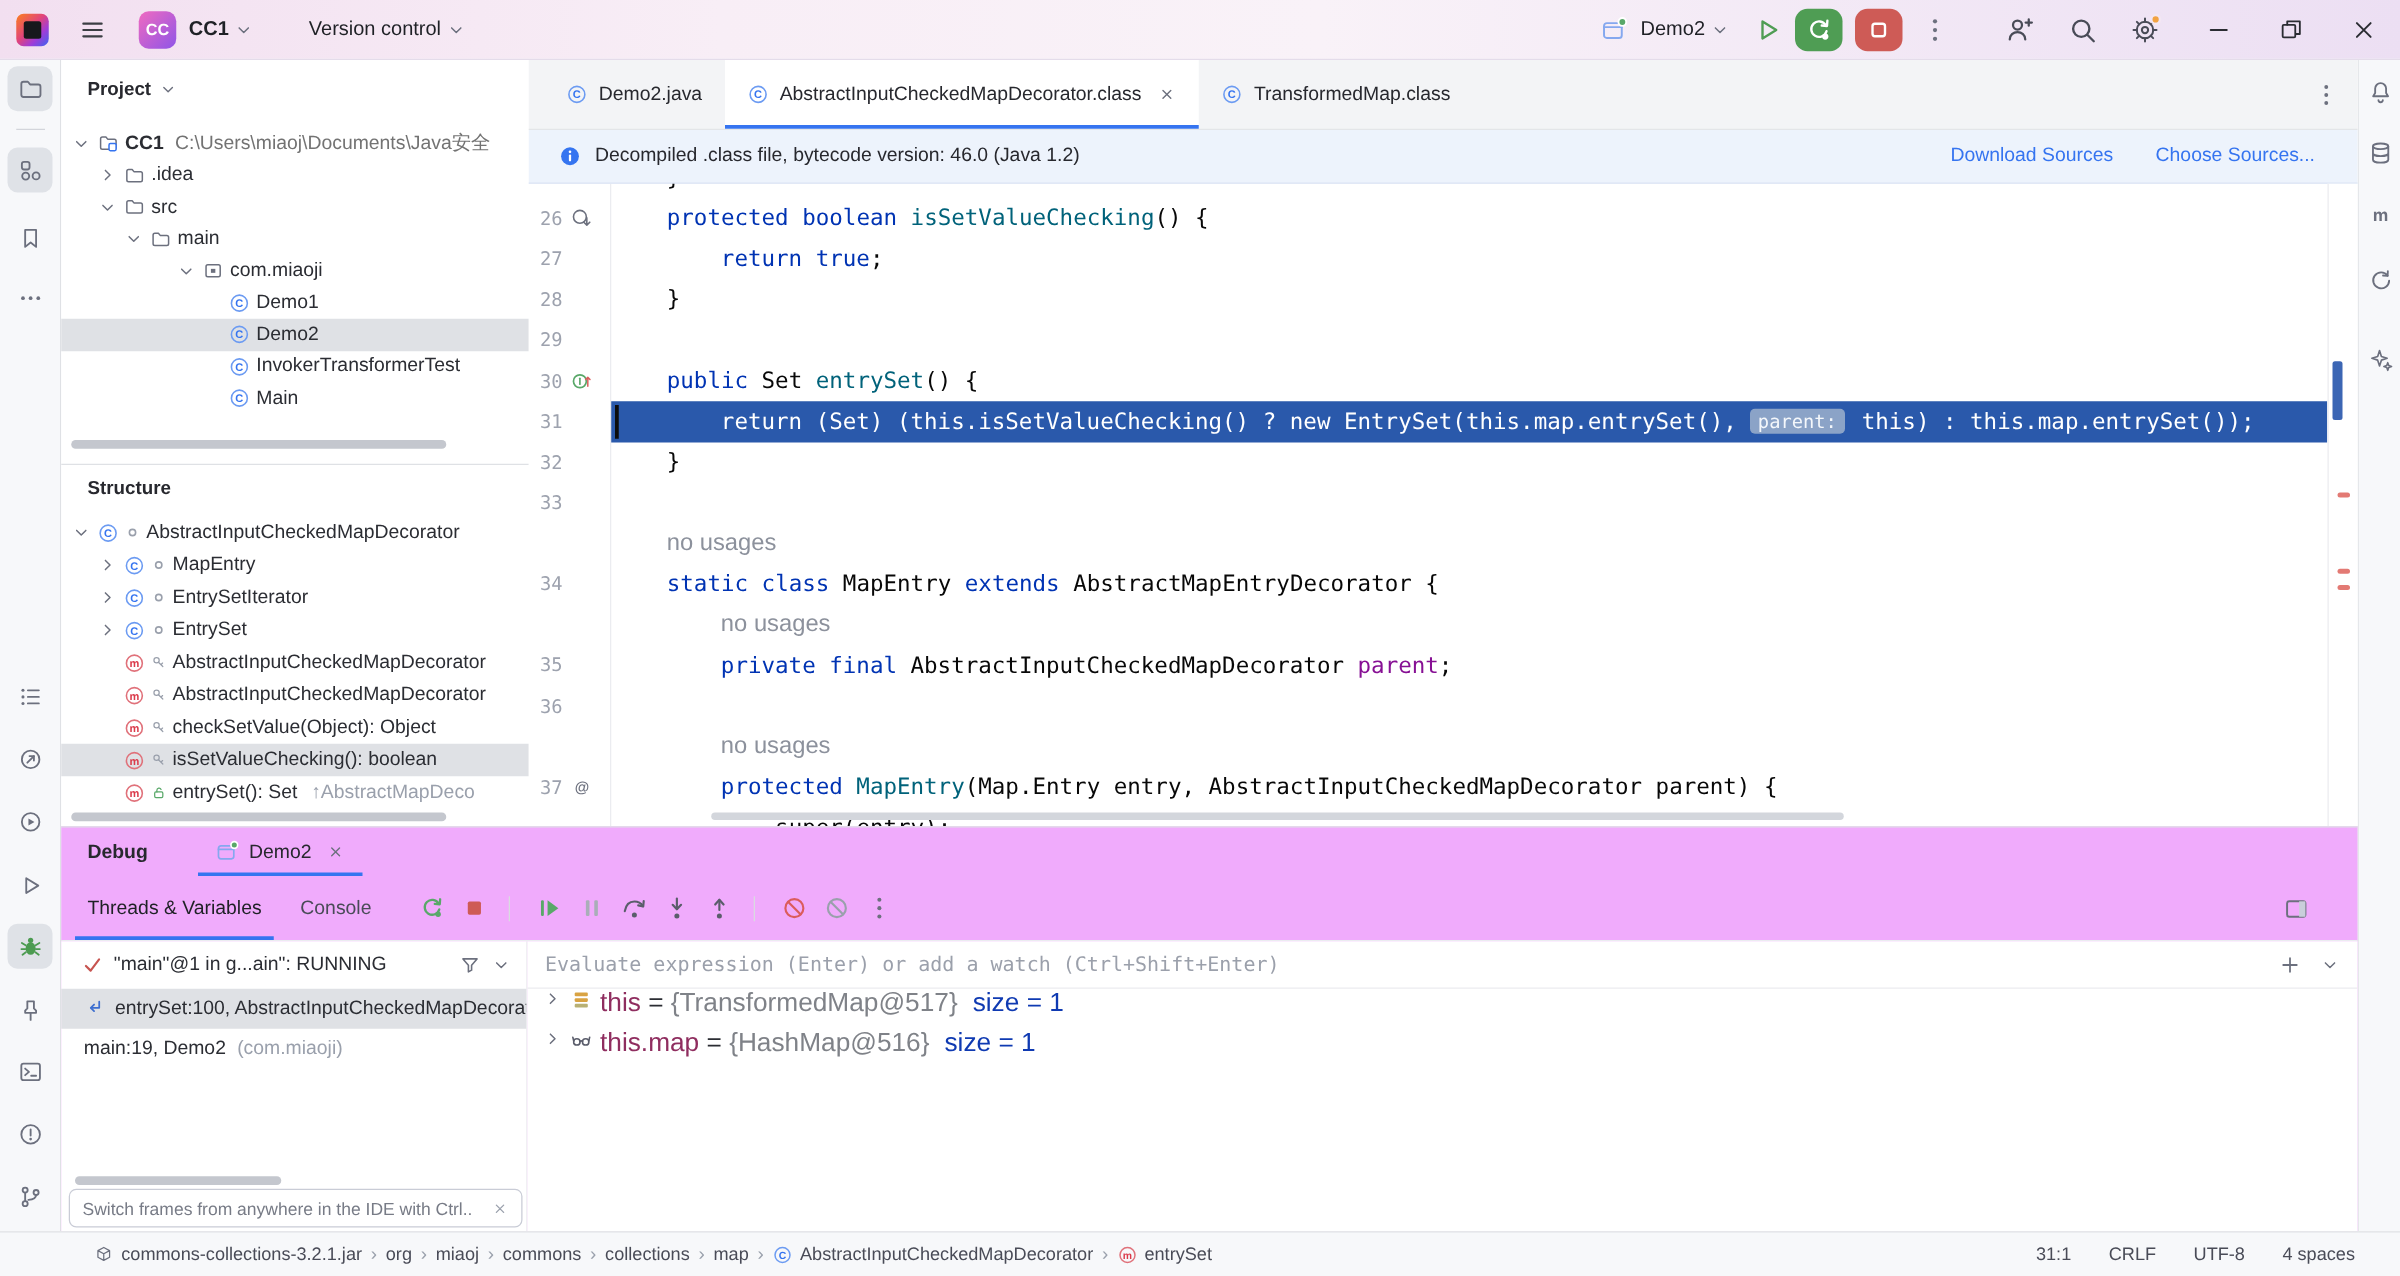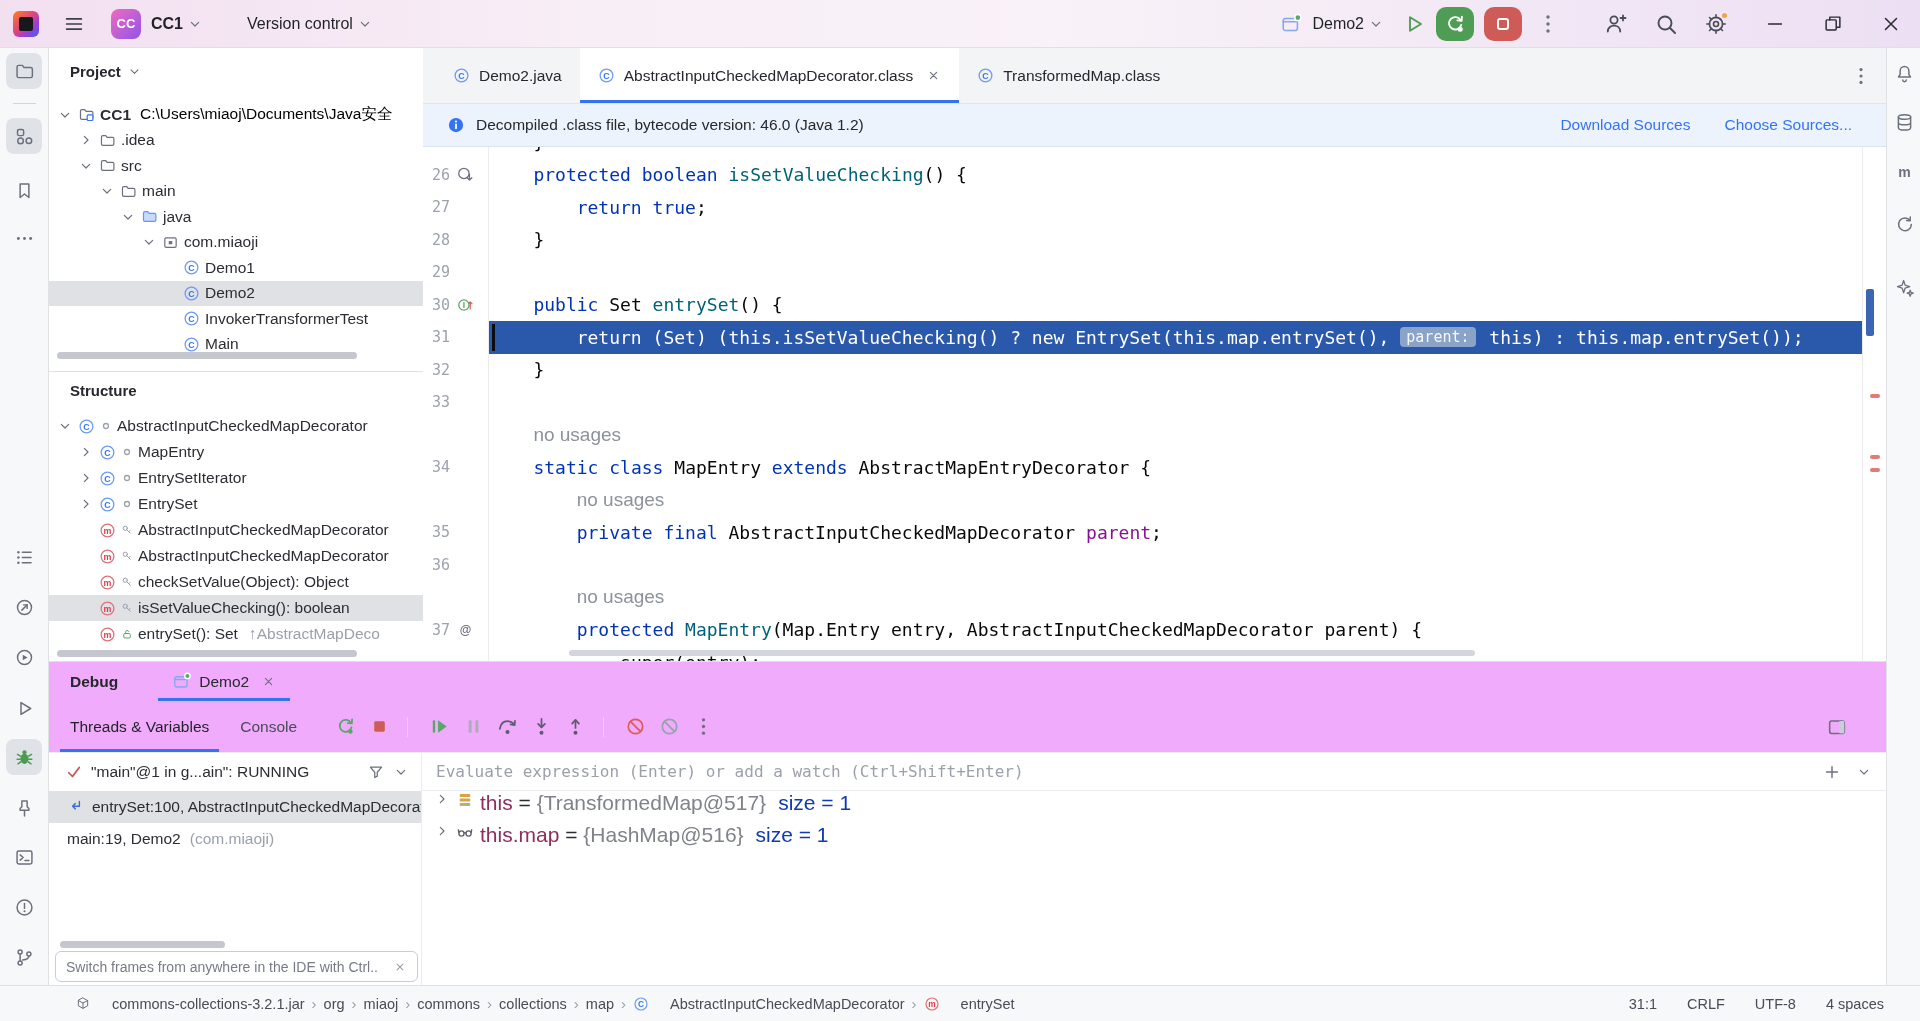--- a/index.html
+++ b/index.html
@@ -35,21 +35,21 @@
   #rail-div{position:absolute;left:13px;top:55px;width:23px;height:1px;background:#d3d5db}
 
   
   #project{left:49px;top:48px;width:374px;height:324px;background:#fff;border-bottom:1px solid #dfe1e5}
   #structure{left:49px;top:372px;width:374px;height:289px;background:#fff}
   .panelhdr{display:flex;align-items:center;height:46px;padding-left:21px;font-size:15px;font-weight:700;color:#27282e;gap:6px}
   #structure .panelhdr{height:36px}
   .trow{display:flex;align-items:center;height:25.5px;font-size:15.5px;color:#2b2d33;white-space:nowrap;overflow:hidden;gap:5px}
   #structure .trow{height:26px}
   .trow.selected{background:#dfe1e5}
-  .tpath{color:#000000;margin-left:4px}
+  .tpath{color:#737373;margin-left:4px}
   .tsuffix{color:#9aa0ac;margin-left:6px}
   .hscroll{position:absolute;height:7px;border-radius:4px;background:#c4c7ce}
 
   
   #editor{left:423px;top:48px;width:1463px;height:613px;background:#fff}
   #tabbar{position:absolute;left:0;top:0;right:0;height:56px;background:#f3f4f6;display:flex;align-items:stretch;padding-left:12px;border-bottom:1px solid #e3e5e8}
   .tab{display:flex;align-items:center;gap:9px;padding:0 18px;font-size:15.5px;color:#27282e;position:relative}
   .tab.active{background:#fff;box-shadow:inset 0 -3px 0 #3574f0}
   .tabclose{width:15px;height:15px;color:#6c707e;margin-left:4px}
   #tab-more{position:absolute;right:14px;top:17px;width:22px;height:22px}
@@ -91,21 +91,21 @@
   #evalrow{display:flex;align-items:center;height:38px;border-bottom:1px solid #ebecf0;padding:0 14px}
   #evalinput{flex:1;border:none;outline:none;font-family:"DejaVu Sans Mono","Liberation Mono",monospace;font-size:16px;color:#2b2d33;background:transparent}
   #evalinput::placeholder{color:#9ba0ab}
   .vrow{display:flex;height:32px;padding-left:12px;font-size:21px;gap:6px;white-space:nowrap}
   .vname{color:#8f2d5f}.veq{color:#2b2d33}.vval{color:#7f8288}.vsize{color:#0f3ab2;margin-left:12px}
   #hintbox{position:absolute;left:6px;bottom:3px;width:363px;height:31px;border:1px solid #c9ccd6;border-radius:6px;background:#fff;display:flex;align-items:center;padding:0 10px;font-size:14px;color:#777b86}
   #hintbox .ic{margin-left:auto;width:14px;height:14px;color:#9aa0ac}
 
   
   #statusbar{left:0;top:985px;width:1920px;height:36px;background:#f7f8fa;border-top:1px solid #dfe1e5;display:flex;align-items:center;font-size:14.5px;color:#494b57;padding:0 36px 0 75px}
-  .crumb{display:flex;align-items:center;gap:21px;white-space:nowrap}
+  .crumb{display:flex;align-items:center;gap:6px;white-space:nowrap}
   .crumbsep{color:#9aa0ac;margin:0 7px;font-size:15px}
   #sb-right{margin-left:auto;display:flex;align-items:center;gap:30px;color:#494b57}
 </style>
 </head>
 <body>
 
 <div class="abs" id="titlebar">
   <div id="logo"></div>
   <span class="ic" id="burger">
       <svg viewBox="0 0 24 24" fill="none" stroke="#3B3E43" stroke-width="1.9" stroke-linecap="round" stroke-linejoin="round">
@@ -418,33 +418,20 @@
           <svg viewBox="0 0 24 24" fill="none" stroke="#6C707E" stroke-width="1.8" stroke-linecap="round" stroke-linejoin="round">
             <polyline points="6.5,9.5 12,15 17.5,9.5"></polyline>
           </svg>
         </span>
         <span class="ic" style="width:17px;height:17px">
           <svg viewBox="0 0 24 24" fill="none" stroke="#6C707E" stroke-width="1.7" stroke-linecap="round" stroke-linejoin="round">
             <path d="M3.5 7a2 2 0 0 1 2-2h4l2 2.5h7.5a2 2 0 0 1 2 2V17a2 2 0 0 1-2 2h-13.5a2 2 0 0 1-2-2z"></path>
           </svg>
         </span>
         <span style="">main</span>
-      </div>
-      <div class="trow " style="padding-left:71px">
-        <span class="ic" style="width:16px;height:16px">
-          <svg viewBox="0 0 24 24" fill="none" stroke="#6C707E" stroke-width="1.8" stroke-linecap="round" stroke-linejoin="round">
-            <polyline points="6.5,9.5 12,15 17.5,9.5"></polyline>
-          </svg>
-        </span>
-        <span class="ic" style="width:17px;height:17px">
-          <svg viewBox="0 0 24 24" fill="none" stroke="#6C707E" stroke-width="1.7" stroke-linecap="round" stroke-linejoin="round">
-            <path d="M3.5 7a2 2 0 0 1 2-2h4l2 2.5h7.5a2 2 0 0 1 2 2V17a2 2 0 0 1-2 2h-13.5a2 2 0 0 1-2-2z" fill="#C8DBFC" stroke="#6296F8"></path>
-          </svg>
-        </span>
-        <span style="">java</span>
       </div>
       <div class="trow " style="padding-left:92px">
         <span class="ic" style="width:16px;height:16px">
           <svg viewBox="0 0 24 24" fill="none" stroke="#6C707E" stroke-width="1.8" stroke-linecap="round" stroke-linejoin="round">
             <polyline points="6.5,9.5 12,15 17.5,9.5"></polyline>
           </svg>
         </span>
         <span class="ic" style="width:17px;height:17px">
           <svg viewBox="0 0 24 24" fill="none" stroke="#6C707E" stroke-width="1.7" stroke-linecap="round" stroke-linejoin="round">
             <rect x="4" y="5.5" width="16" height="13.5" rx="2"></rect>

